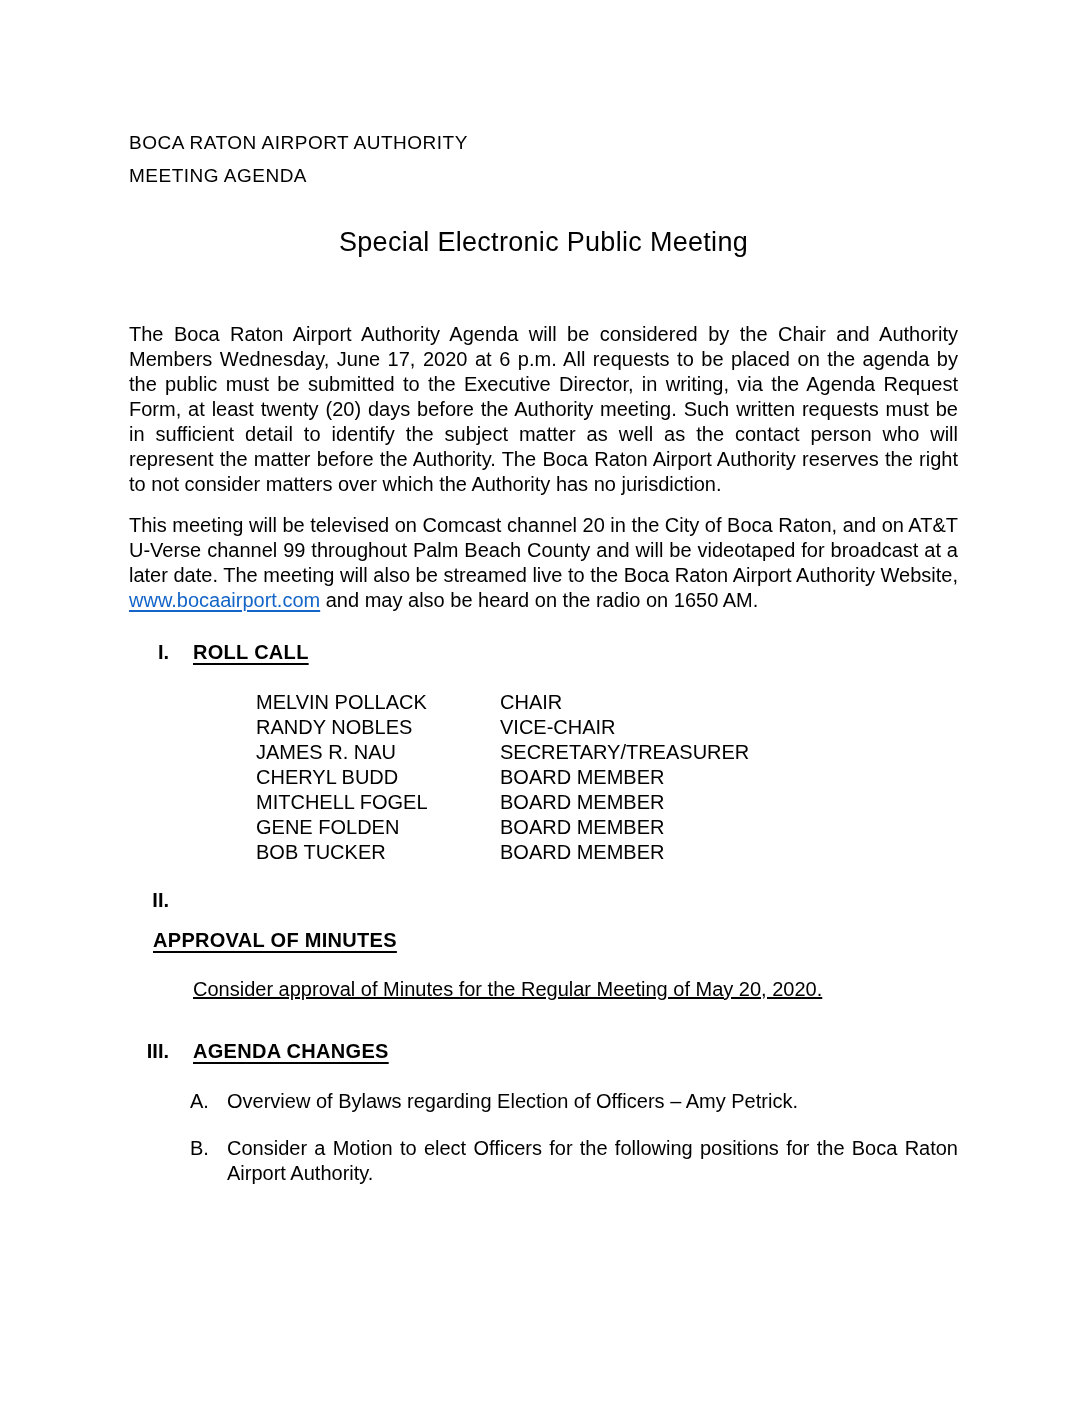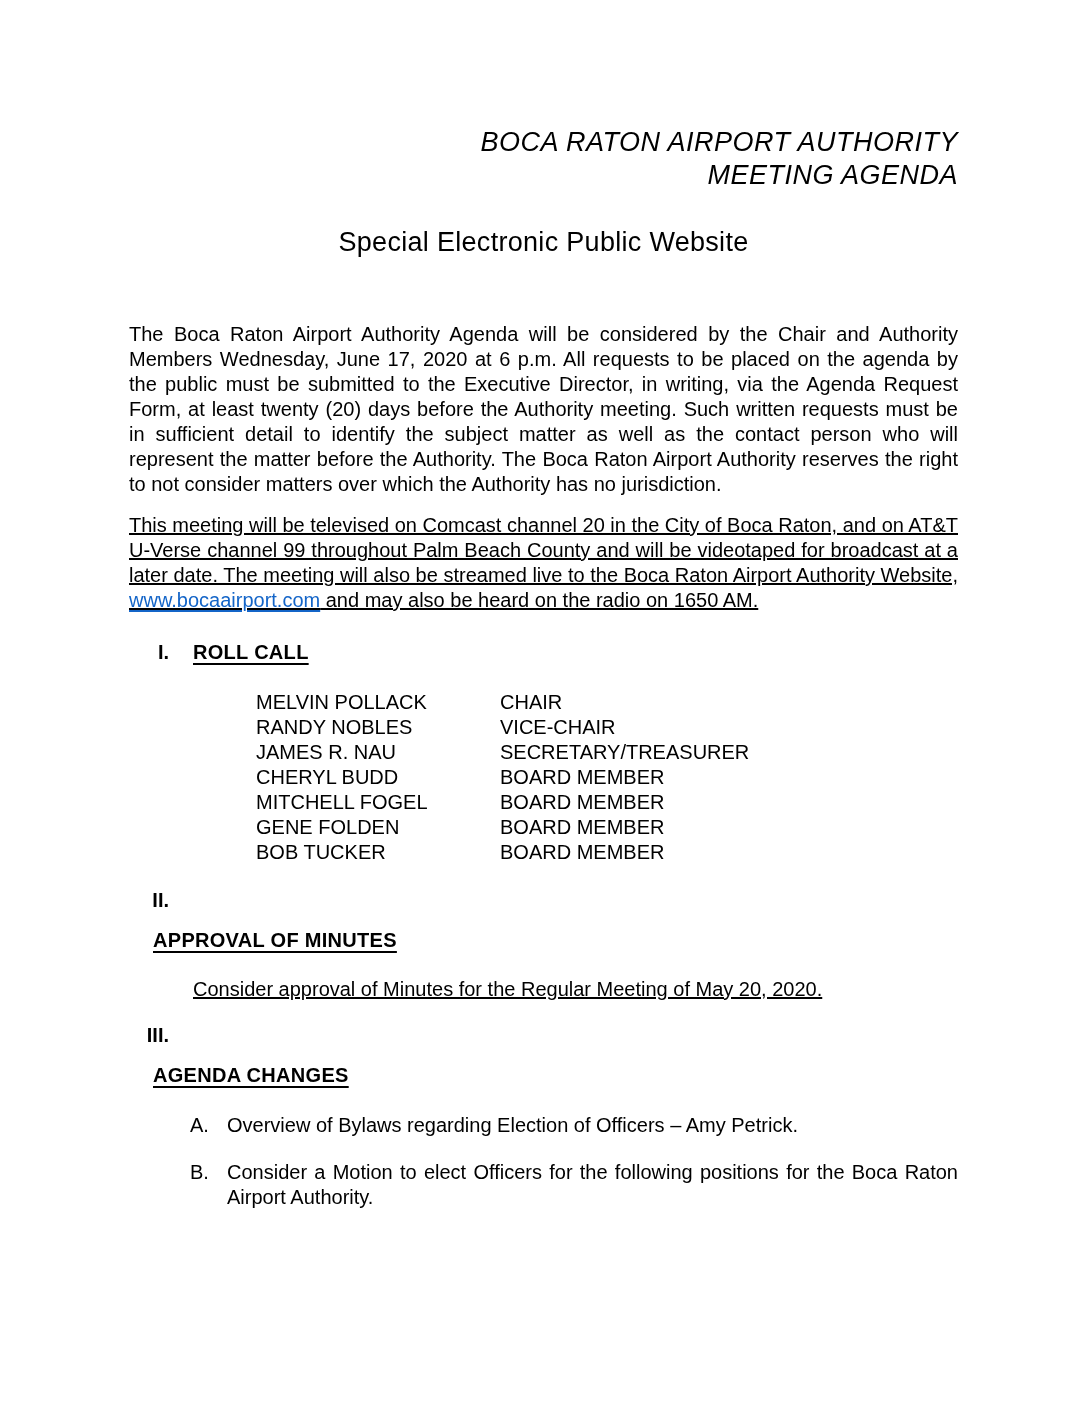--- a/index.html
+++ b/index.html
@@ -13,38 +13,37 @@
     color: #000000;
     font-family: "Liberation Sans", sans-serif;
     font-size: 20px;
     line-height: 25px;
     overflow: hidden;
   }
   .content {
     padding: 126px 130px 0 129px; 
   }
   .title-block {
-    text-align: right;
-    font-size: 27px;
+    text-align: left;
+    font-size: 19px;
     line-height: 33px;
     letter-spacing: 0.5px;
-    font-style: italic;
   }
   .date-block {
     text-align: center;
     font-size: 27px;
     line-height: 33px;
     letter-spacing: 0.3px;
     margin-top: 34px;
   }
   .para {
     text-align: justify;
   }
   .para-1 { margin-top: 63px; }
-  .para-2 { margin-top: 16px; text-decoration: underline; }
+  .para-2 { margin-top: 16px; }
   a.doc-link {
     text-decoration: underline;
     text-underline-offset: 3px;
     cursor: pointer;
   }
   .section-heading {
     display: flex;
     font-weight: bold;
   }
   .section-heading .numeral {
@@ -53,21 +52,21 @@
     flex: 0 0 40px;
   }
   .section-heading .heading-text {
     margin-left: 24px;
     text-decoration: underline;
     text-underline-offset: 4px;
     letter-spacing: 0.3px;
   }
   .sh-1 { margin-top: 27px; }
   .sh-2 { margin-top: 23px; flex-direction: column; }
-  .sh-3 { margin-top: 21px; flex-direction: column; }
+  .sh-3 { margin-top: 37px; }
   .sh-4 { margin-top: 25px; }
   .roll-call-table { margin-top: 25px; margin-left: 127px; }
   .roll-call-row { display: flex; line-height: 25px; }
   .roll-call-row .member-name { width: 244px; flex: 0 0 244px; }
   .section-body {
     margin-left: 64px;
     margin-top: 24px;
     text-decoration: underline;
   }
   .agenda-item {
@@ -88,21 +87,21 @@
 
 <div class="page">
   <div class="content">
 
     <div class="title-block">
       <div>BOCA RATON AIRPORT AUTHORITY</div>
       <div>MEETING AGENDA</div>
     </div>
 
     <div class="date-block">
-      <div>Special Electronic Public Website</div>
+      <div>Special Electronic Public Meeting</div>
     </div>
 
     <p class="para para-1">The Boca Raton Airport Authority Agenda will be considered by the Chair and Authority Members Wednesday, June 17, 2020 at 6 p.m.  All requests to be placed on the agenda by the public must be submitted to the Executive Director, in writing, via the Agenda Request Form, at least twenty (20) days before the Authority meeting.  Such written requests must be in sufficient detail to identify the subject matter as well as the contact person who will represent the matter before the Authority.  The Boca Raton Airport Authority reserves the right to not consider matters over which the Authority has no jurisdiction.</p>
 
     <p class="para para-2"><span>This meeting will be televised on Comcast channel 20 in the City of Boca Raton, and on AT&amp;T U-Verse channel 99 throughout Palm Beach County and will be videotaped for broadcast at a later date.  The meeting will also be streamed live to the Boca Raton Airport Authority Website, </span><a class="doc-link" id="website-link" href="#" style="color: rgb(20, 101, 200);">www.bocaairport.com</a><span> and may also be heard on the radio on 1650 AM.</span></p>
 
     <div class="section-heading sh-1">
       <span class="numeral">I.</span>
       <span class="heading-text">ROLL CALL</span>
     </div>

